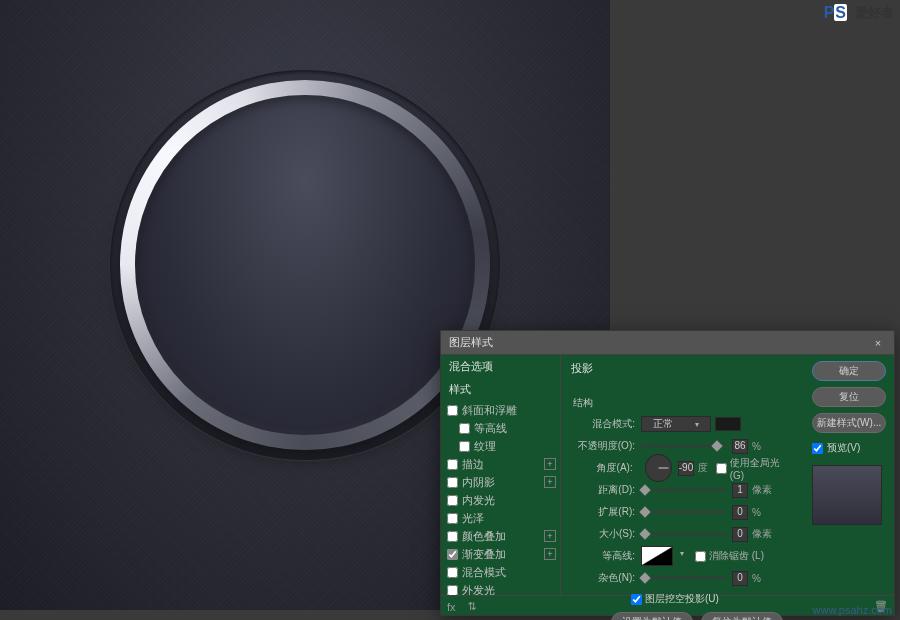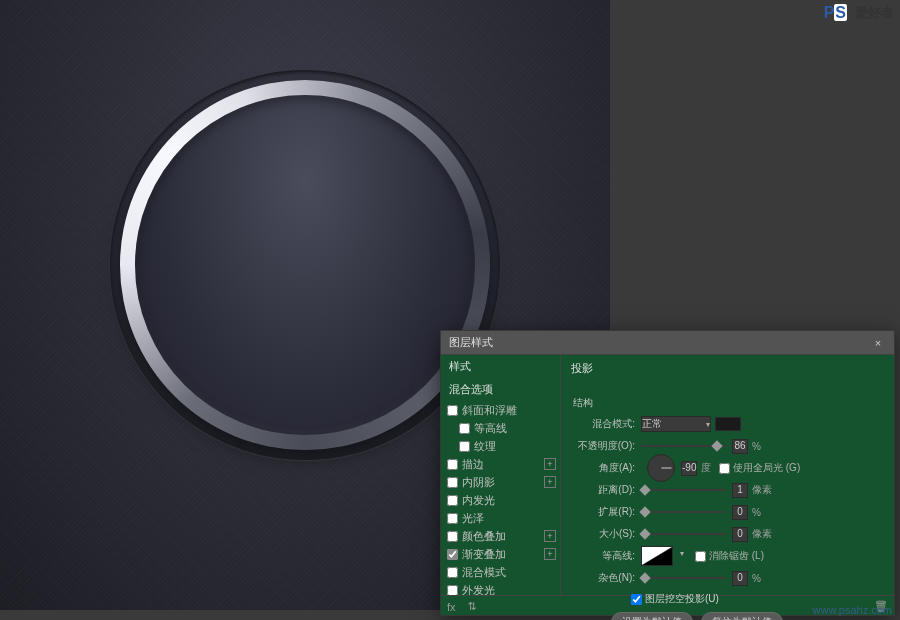--- a/index.html
+++ b/index.html
@@ -18,21 +18,21 @@
 .section-label{padding:4px 8px;color:#e0e0e0;font-size:11px}
 .style-list{flex:1;overflow:hidden}
 .style-item{display:flex;align-items:center;padding:2px 6px;height:18px;cursor:pointer;color:#c0c0c0;position:relative}
 .style-item input[type=checkbox]{width:11px;height:11px;margin-right:4px;accent-color:#888}
 .style-item .plus{position:absolute;right:4px;width:12px;height:12px;border:1px solid #777;display:flex;align-items:center;justify-content:center;font-size:9px;color:#aaa}
 .mid-col{flex:1;padding:6px 10px}
 .section-title{color:#e0e0e0;font-size:11px;margin-bottom:20px}
 .sub-title{color:#c8c8c8;font-size:10px;margin:2px 0 4px 2px}
 .row{display:flex;align-items:center;height:20px;margin-bottom:2px}
 .row-label{width:70px;text-align:right;padding-right:6px;color:#c0c0c0;font-size:10px}
-.dropdown{background:#3a3a3a;border:1px solid #2a2a2a;color:#d0d0d0;padding:1px 0;font-size:10px;width:70px;height:16px;display:flex;align-items:center;justify-content:space-between}
+.dropdown{background:#3a3a3a;border:1px solid #2a2a2a;color:#d0d0d0;padding:1px 11px;font-size:10px;width:70px;height:16px;display:flex;align-items:center;justify-content:space-between}
 .dropdown::after{content:"▾";font-size:8px;color:#aaa}
 .color-swatch{width:26px;height:14px;background:#1a1a1a;border:1px solid #2a2a2a;margin-left:4px}
 .slider-track{width:85px;height:2px;background:#3a3a3a;position:relative;margin-right:6px}
 .slider-knob{position:absolute;top:-3px;width:8px;height:8px;background:#999;transform:rotate(45deg)}
 .num-input{width:16px;height:15px;background:#3a3a3a;border:1px solid #2a2a2a;color:#d0d0d0;font-size:10px;text-align:center}
 .unit{color:#a0a0a0;font-size:10px;margin-left:4px}
 .angle-dial{width:28px;height:28px;border-radius:50%;border:1px solid #2a2a2a;background:#3a3a3a;position:relative;margin:0 6px}
 .angle-dial::after{content:"";position:absolute;width:1px;height:10px;background:#ccc;left:50%;top:50%;transform-origin:top;transform:rotate(-90deg)}
 .global-light{display:flex;align-items:center;font-size:10px;color:#b0b0b0;margin-left:8px}
 .global-light input{width:11px;height:11px;margin-right:3px}
@@ -69,22 +69,22 @@
   <div class="circle-inner"></div>
 </div>
 
 <div class="panel">
   <div class="panel-header">
     <span class="panel-title">图层样式</span>
     <span class="close-btn">×</span>
   </div>
   <div class="panel-body">
     <div class="left-col">
+      <div class="section-label">混合选项</div>
       <div class="section-label">样式</div>
-      <div class="section-label">混合选项</div>
       <div class="style-list">
         <div class="style-item">
             <input type="checkbox" style="">
             <span>斜面和浮雕</span>
           </div>
         <div class="style-item" style="padding-left:18px">
             <input type="checkbox" style="">
             <span>等高线</span>
           </div>
         <div class="style-item" style="padding-left:18px">
@@ -202,20 +202,30 @@
       <label class="knockout">
           <input type="checkbox" checked="" style="">
           <span>图层挖空投影(U)</span>
         </label>
       <div class="bottom-btns">
         <div class="small-btn">设置为默认值</div>
         <div class="small-btn">复位为默认值</div>
       </div>
     </div>
 
+    <div class="right-col">
+      <div class="action-btn primary">确定</div>
+      <div class="action-btn">复位</div>
+      <div class="action-btn">新建样式(W)...</div>
+      <label class="preview-check">
+          <input type="checkbox" checked="" style="">
+          <span>预览(V)</span>
+        </label>
+      <div class="preview-box"></div>
+    </div>
   </div>
   <div class="panel-footer">
     <span>fx</span>
     <span>⇅</span>
     <span class="footer-right">🗑</span>
   </div>
 </div>
 
 <div class="watermark">
   <span class="watermark-logo"><span class="p">P</span><span class="s">S</span></span>

